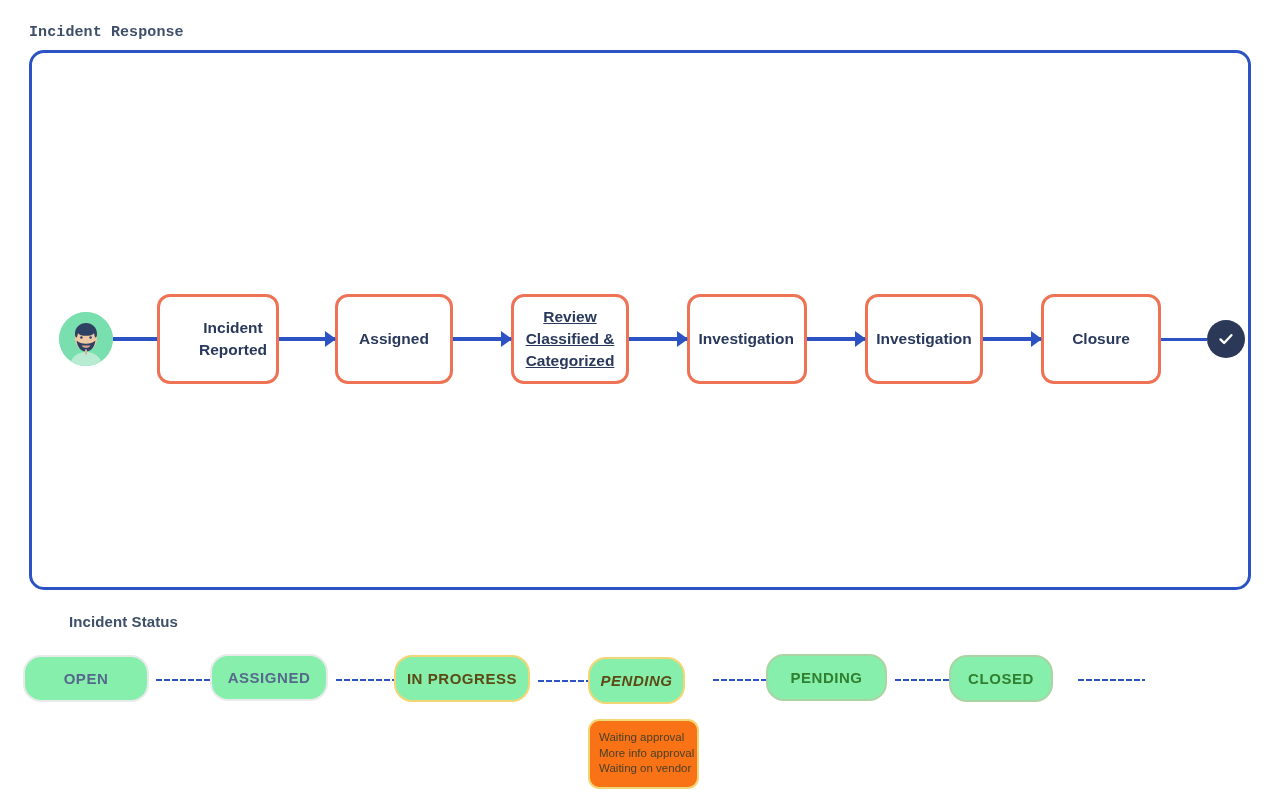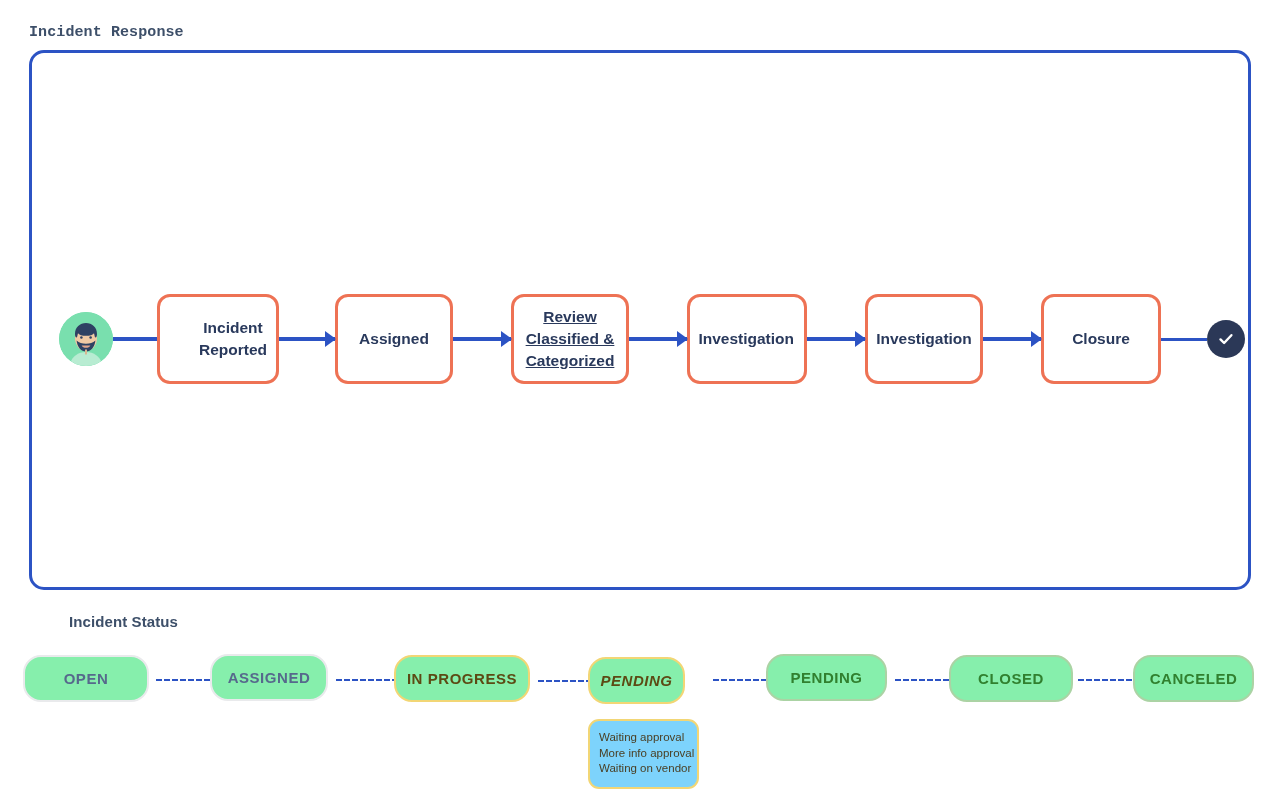--- a/index.html
+++ b/index.html
@@ -156,21 +156,21 @@
 
   
   .substatus {
     position: absolute;
     left: 588px;
     top: 719px;
     width: 111px;
     padding: 9px 7px 10px 9px;
     border: 2.5px solid #f2d675;
     border-radius: 11px;
-    background: #7dd3fc;
+    background: #f97316;
   }
   .substatus div {
     font-size: 11.5px;
     line-height: 1.36;
     color: #4a4026;
     white-space: nowrap;
   }
 </style>
 </head>
 <body>
@@ -261,25 +261,24 @@
     <div class="dots" style="left:514px; top:31px; width:68px;"></div>
 
     <div class="pill yellow" style="left:565px; top:9px;  width:97px;font-style:italic;">PENDING</div>
 
     <div class="dots" style="left:689px; top:30px; width:68px;"></div>
 
     <div class="pill green" style="left:743px; top:6px;  width:121px;">PENDING</div>
 
     <div class="dots" style="left:871px; top:30px; width:68px;"></div>
 
-    <div class="pill green" style="left:926px; top:7px;  width:124px;">CLOSED</div>
+    <div class="pill green" style="left:926px; top:7px;  width:104px;">CLOSED</div>
 
     <div class="dots" style="left:1054px; top:30px; width:68px;"></div>
 
-    <div class="pill green" style="left:1110px; top:7px; width:121px;">CANCELED</div>
 
   </div>
 
   <div class="substatus">
     <div>Waiting approval</div>
     <div>More info approval</div>
     <div>Waiting on vendor</div>
   </div>
 
 </div>

